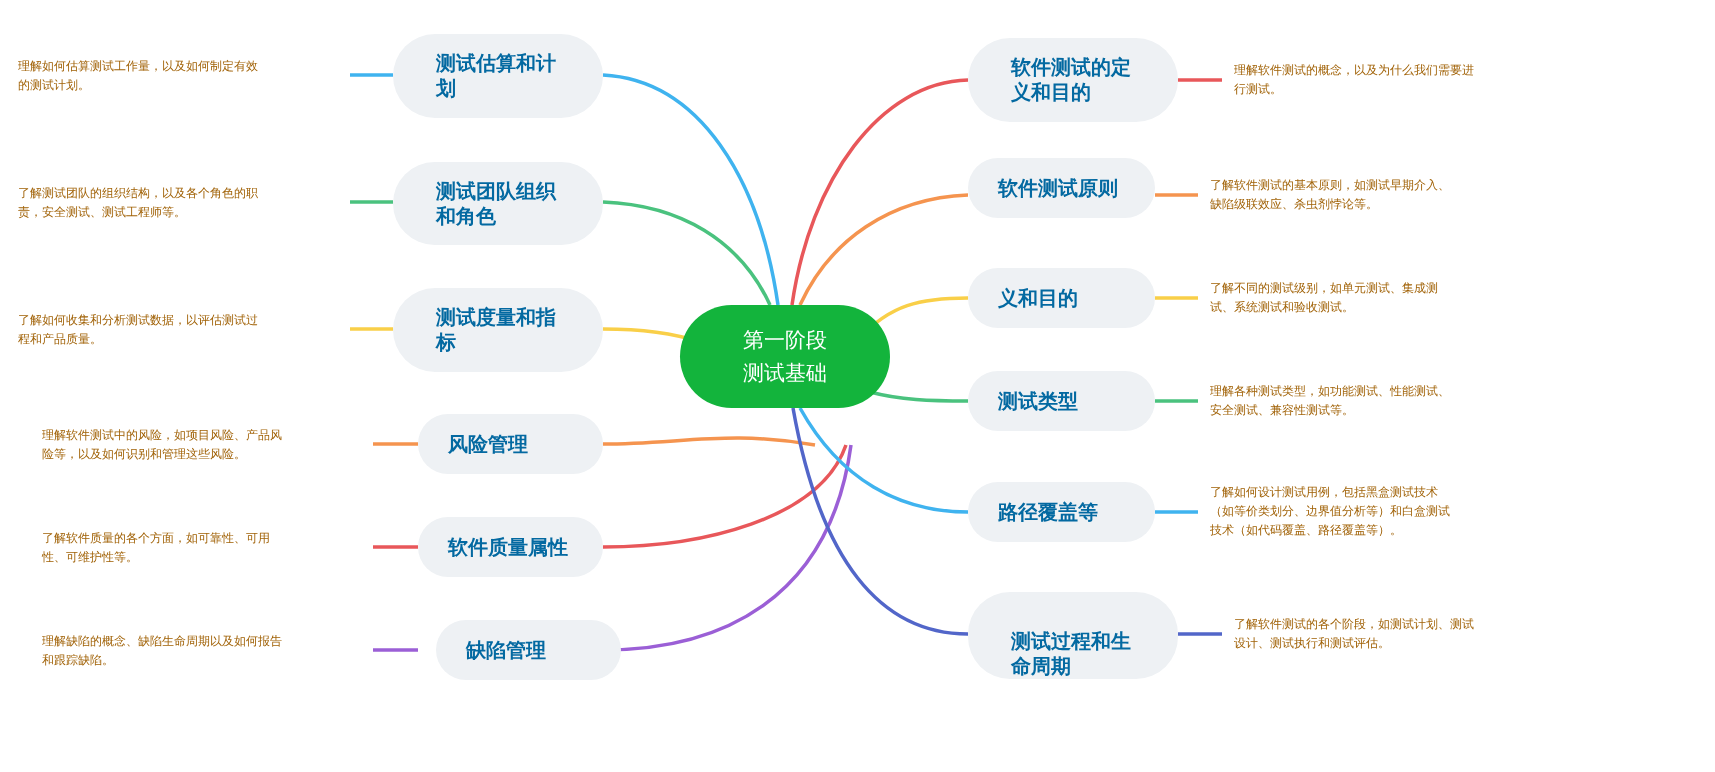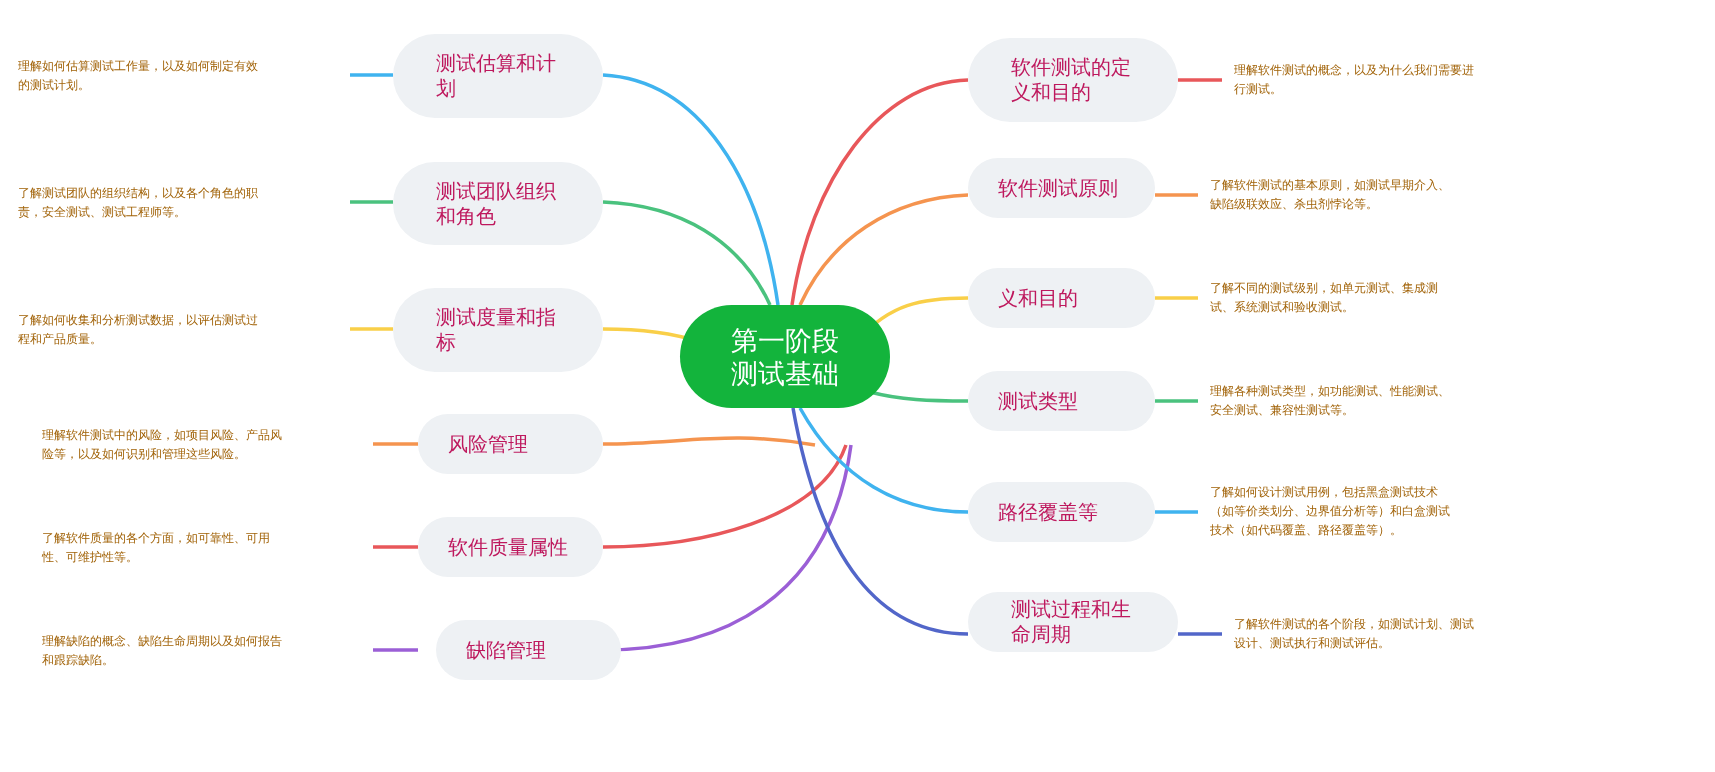--- a/index.html
+++ b/index.html
@@ -4,27 +4,27 @@
 <style>
   html, body { margin: 0; padding: 0; background: #ffffff; }
   body { width: 1715px; height: 772px; position: relative; overflow: hidden;
          font-family: "DejaVu Sans", "Liberation Sans", sans-serif; }
   #mindmap { position: absolute; left: 0; top: 0; width: 1715px; height: 772px; }
   svg.links { position: absolute; left: 0; top: 0; }
   .center-node {
     position: absolute; left: 680px; top: 305px; width: 210px; height: 103px;
     border-radius: 52px; background: #13b43c; color: #ffffff;
     display: flex; align-items: center; justify-content: center; text-align: center;
-    font-size: 27px; line-height: 33px; box-sizing: border-box; cursor: pointer;
+    font-size: 21px; line-height: 33px; box-sizing: border-box; cursor: pointer;
   }
   .center-node .lines { display: flex; flex-direction: column; }
   .topic {
     position: absolute; background: #eef1f4; border-radius: 42px;
     display: flex; align-items: center; box-sizing: border-box;
-    font-weight: normal; font-size: 20px; line-height: 25px; color: #be185d;
+    font-weight: bold; font-size: 20px; line-height: 25px; color: #0369a1;
     cursor: pointer;
   }
   .topic span { display: block; }
   .desc {
     position: absolute; font-size: 12px; line-height: 19px; color: #a16207;
   }
 </style>
 </head>
 <body>
 
@@ -176,21 +176,21 @@
     <div>
       <span>路径覆盖等</span>
     </div>
   </div>
   <div class="desc" style="left:1210px; top:483px;">
     <span style="display:block">了解如何设计测试用例，包括黑盒测试技术</span>
     <span style="display:block">（如等价类划分、边界值分析等）和白盒测试</span>
     <span style="display:block">技术（如代码覆盖、路径覆盖等）。</span>
   </div>
 
-  <div class="topic" style="left:968px; top:592px; width:210px; height:60px; padding-left:43px;">
+  <div class="topic" style="left:968px; top:592px; width:210px; height:87px; padding-left:43px;align-items:flex-end;">
     <div>
       <span>测试过程和生</span>
       <span>命周期</span>
     </div>
   </div>
   <div class="desc" style="left:1234px; top:615px;">
     <span style="display:block">了解软件测试的各个阶段，如测试计划、测试</span>
     <span style="display:block">设计、测试执行和测试评估。</span>
   </div>
 

